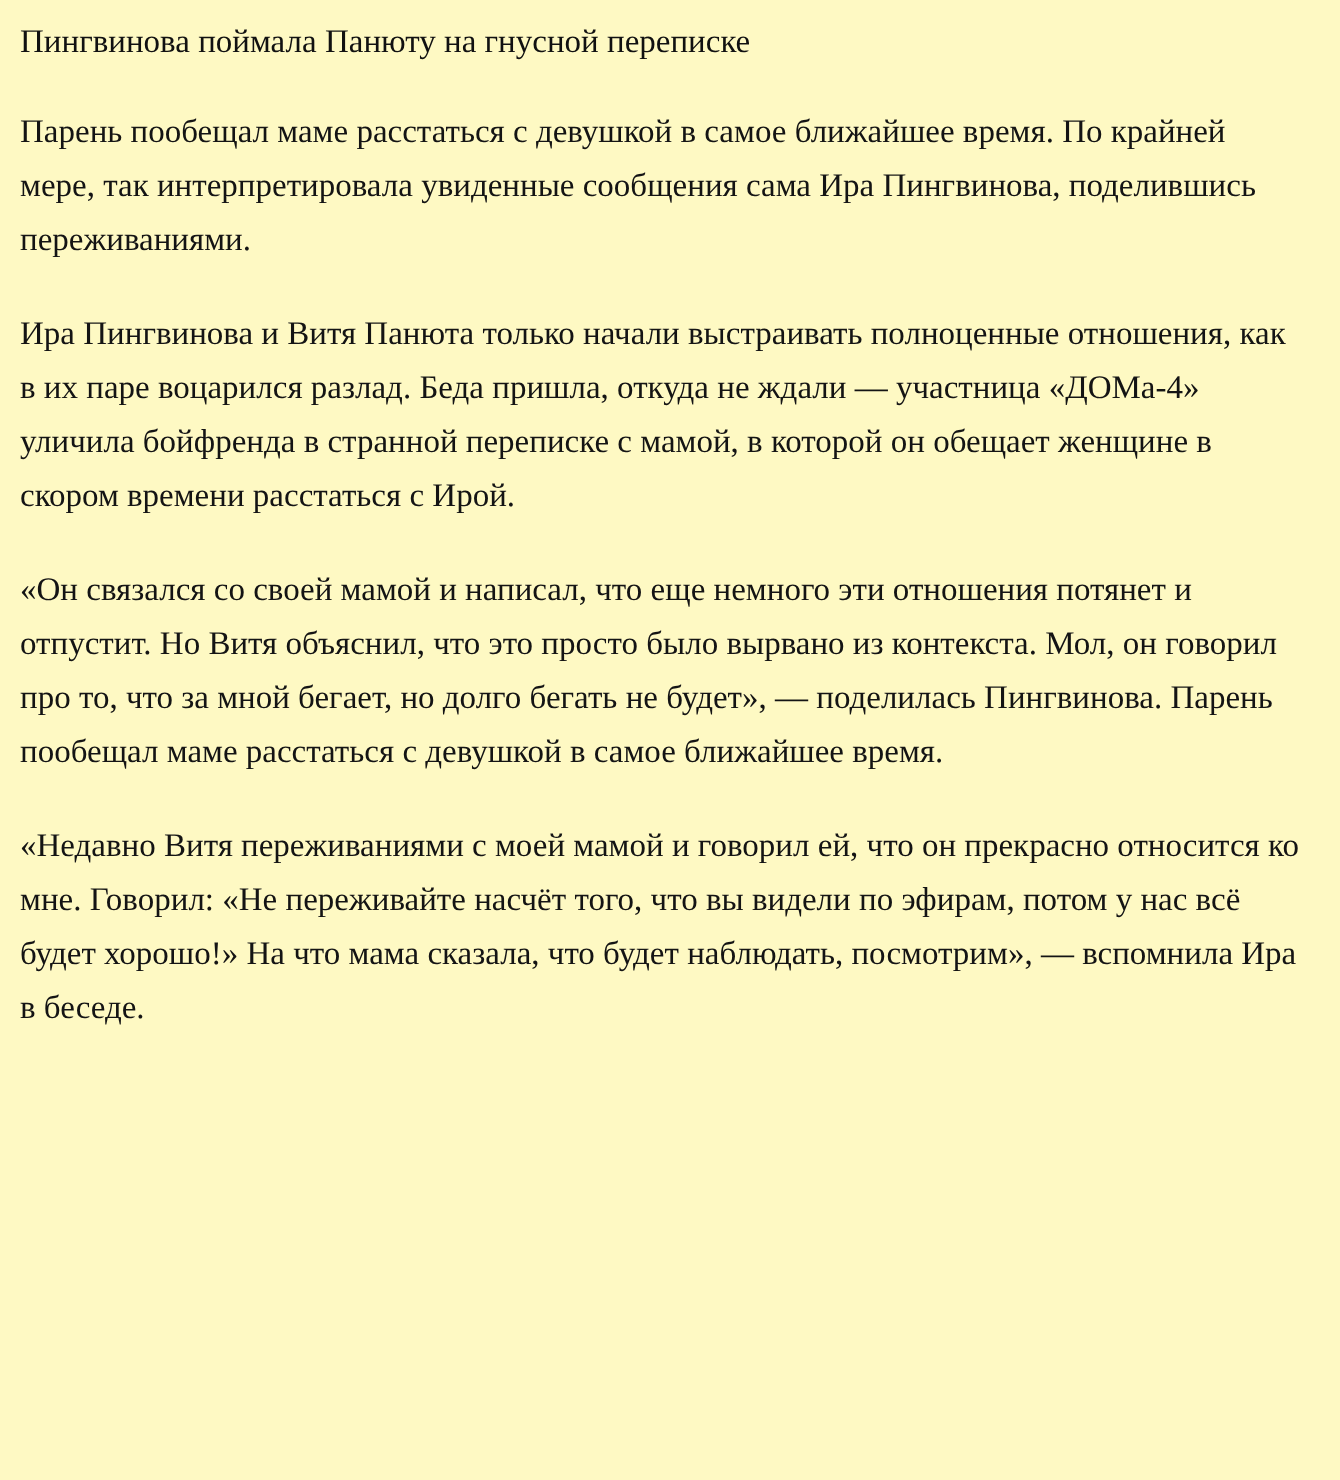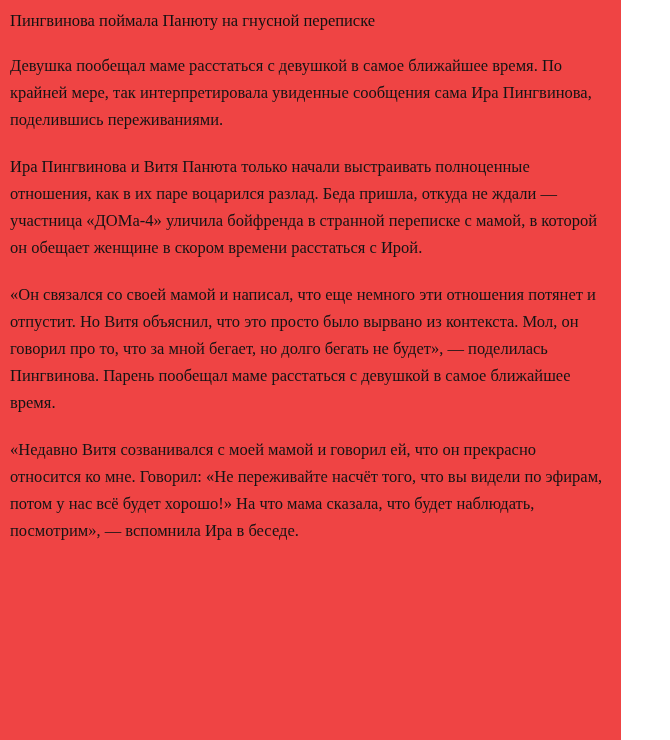--- a/index.html
+++ b/index.html
@@ -7,25 +7,25 @@
     padding: 0;
     background: #ffffff;
   }
   body {
     width: 670px;
     height: 740px;
     font-family: "Liberation Serif", serif;
     color: #1a1a1a;
   }
   .page {
-    width: 621px;
+    width: 670px;
     height: 740px;
     box-sizing: border-box;
     padding: 10px 16px 0 10px;
-    background: #ef4444;
+    background: #fef9c3;
     overflow: hidden;
   }
   .article-title {
     font-family: "Liberation Serif", serif;
     font-size: 16.5px;
     line-height: 22px;
     color: #111111;
     margin: 0 0 20px 0;
     font-weight: normal;
   }
@@ -39,18 +39,18 @@
   }
   .para:last-child {
     margin-bottom: 0;
   }
 </style>
 </head>
 <body>
 
 <div class="page">
   <h1 class="article-title">Пингвинова поймала Панюту на гнусной переписке</h1>
-  <p class="para">Девушка пообещал маме расстаться с девушкой в самое ближайшее время. По крайней мере, так интерпретировала увиденные сообщения сама Ира Пингвинова, поделившись переживаниями.</p>
+  <p class="para">Парень пообещал маме расстаться с девушкой в самое ближайшее время. По крайней мере, так интерпретировала увиденные сообщения сама Ира Пингвинова, поделившись переживаниями.</p>
   <p class="para">Ира Пингвинова и Витя Панюта только начали выстраивать полноценные отношения, как в их паре воцарился разлад. Беда пришла, откуда не ждали — участница «ДОМа-4» уличила бойфренда в странной переписке с мамой, в которой он обещает женщине в скором времени расстаться с Ирой.</p>
   <p class="para">«Он связался со своей мамой и написал, что еще немного эти отношения потянет и отпустит. Но Витя объяснил, что это просто было вырвано из контекста. Мол, он говорил про то, что за мной бегает, но долго бегать не будет», — поделилась Пингвинова.
 Парень пообещал маме расстаться с девушкой в самое ближайшее время.</p>
-  <p class="para">«Недавно Витя созванивался с моей мамой и говорил ей, что он прекрасно относится ко мне. Говорил: «Не переживайте насчёт того, что вы видели по эфирам, потом у нас всё будет хорошо!» На что мама сказала, что будет наблюдать, посмотрим», — вспомнила Ира в беседе.</p>
+  <p class="para">«Недавно Витя переживаниями с моей мамой и говорил ей, что он прекрасно относится ко мне. Говорил: «Не переживайте насчёт того, что вы видели по эфирам, потом у нас всё будет хорошо!» На что мама сказала, что будет наблюдать, посмотрим», — вспомнила Ира в беседе.</p>
 </div>
 
 </body></html>

